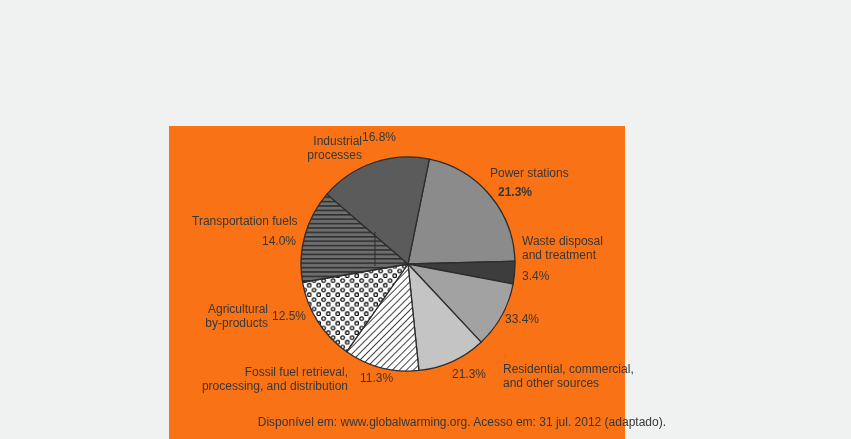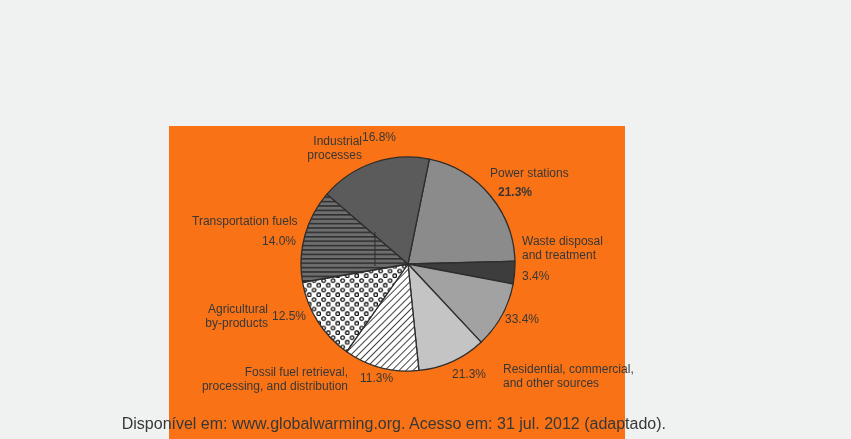--- a/index.html
+++ b/index.html
@@ -31,21 +31,21 @@
   .lbl-res-pct    {left:283px;top:242px;}
   .lbl-res-name   {left:334px;top:237px;}
   .lbl-fos-name   {left:5px;  top:240px;width:174px;text-align:right;}
   .lbl-fos-pct    {left:191px;top:246px;}
   .lbl-agr-name   {left:27px; top:177px;width:72px; text-align:right;}
   .lbl-agr-pct    {left:103px;top:184px;}
   .lbl-tra-name   {left:23px; top:89px;}
   .lbl-tra-pct    {left:23px; top:109px;width:104px;text-align:right;}
   .source-note{
     position:absolute;right:15px;top:289px;
-    font-size:16px;color:#373737;white-space:nowrap;
+    font-size:12px;color:#373737;white-space:nowrap;
   }
 </style>
 </head>
 <body>
 
 <div class="page-panel">
   <div class="chart-area">
 
     <svg class="pie" width="512" height="313" viewBox="0 0 512 313">
       <defs>

